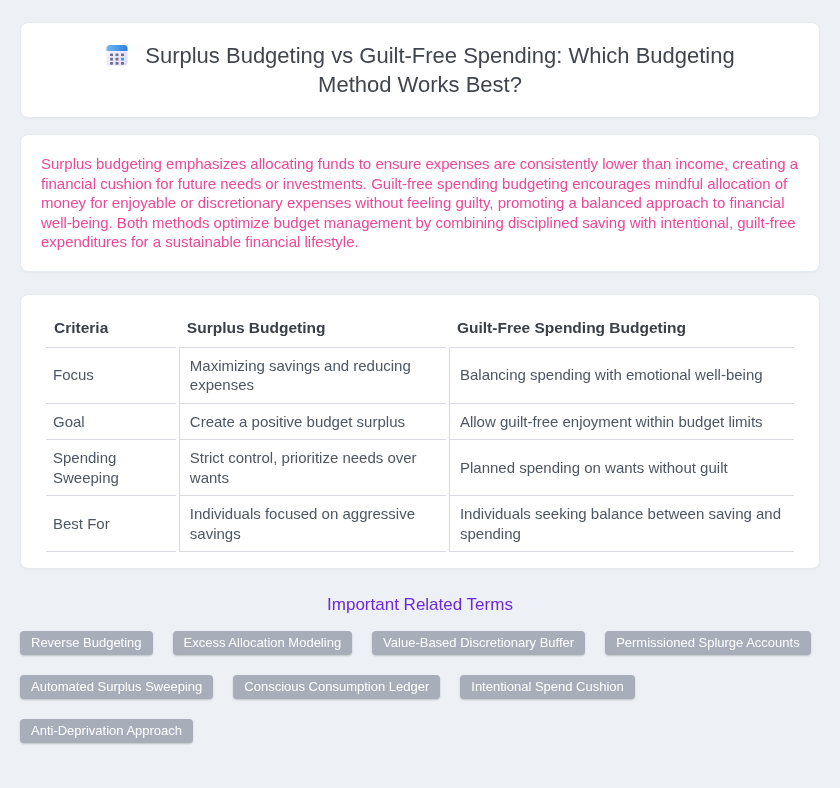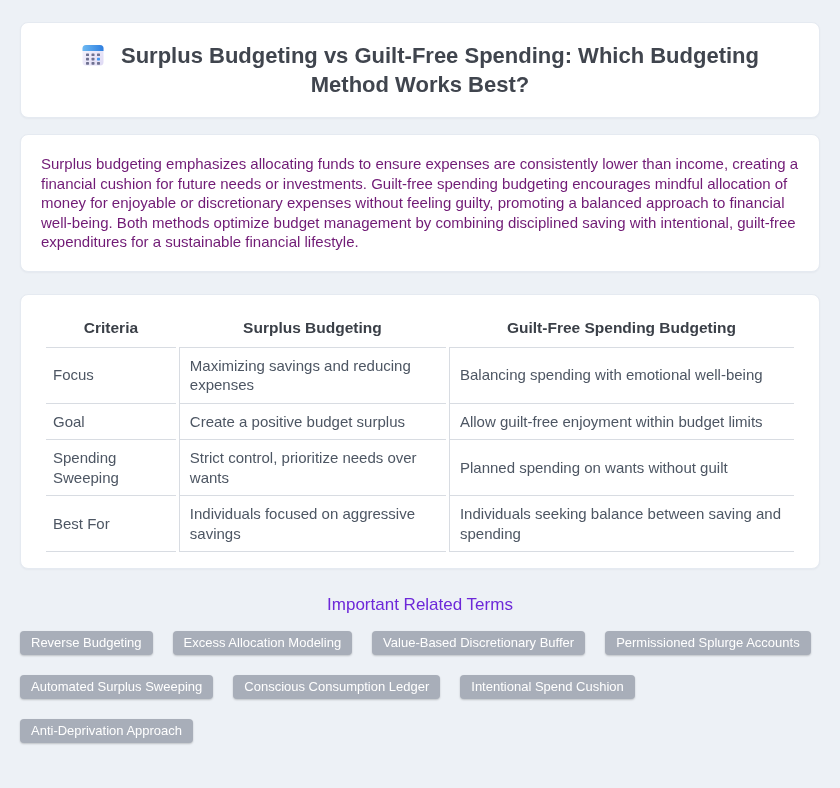--- a/index.html
+++ b/index.html
@@ -26,62 +26,62 @@
     display: flex;
     align-items: center;
     justify-content: center;
     padding: 12px 24px;
     margin-bottom: 16px;
   }
   h1 {
     margin: 0;
     font-size: 22px;
     line-height: 29px;
-    font-weight: 700;
+    font-weight: 400;
     color: #40454e;
     text-align: center;
   }
   .title-icon {
     display: inline-block;
     width: 24px;
     height: 24px;
     vertical-align: -4px;
     margin-right: 16px;
   }
 
   
   .desc-card {
     padding: 19px 20px;
     margin-bottom: 22px;
   }
   .desc-card p {
     margin: 0;
     font-size: 15px;
     line-height: 19.5px;
-    color: #701a75;
+    color: #ec4899;
   }
 
   
   .table-card {
     padding: 18px 22px 16px 22px;
     margin-bottom: 4px;
   }
   table {
     width: 100%;
     border-collapse: separate;
     border-spacing: 3px 0;
   }
   col.c1 { width: 17.5%; }
   col.c2 { width: 36%; }
   col.c3 { width: 46.5%; }
   th {
     font-size: 15.5px;
     font-weight: 700;
     color: #3a3f47;
-    text-align: center;
+    text-align: left;
     padding: 6px 8px 10px 8px;
     border-bottom: 1px solid #d8dce2;
   }
   td {
     font-size: 15px;
     line-height: 19.5px;
     color: #4d5663;
     padding: 8px 10px 8px 7px;
     border-bottom: 1px solid #d8dce2;
     vertical-align: middle;

